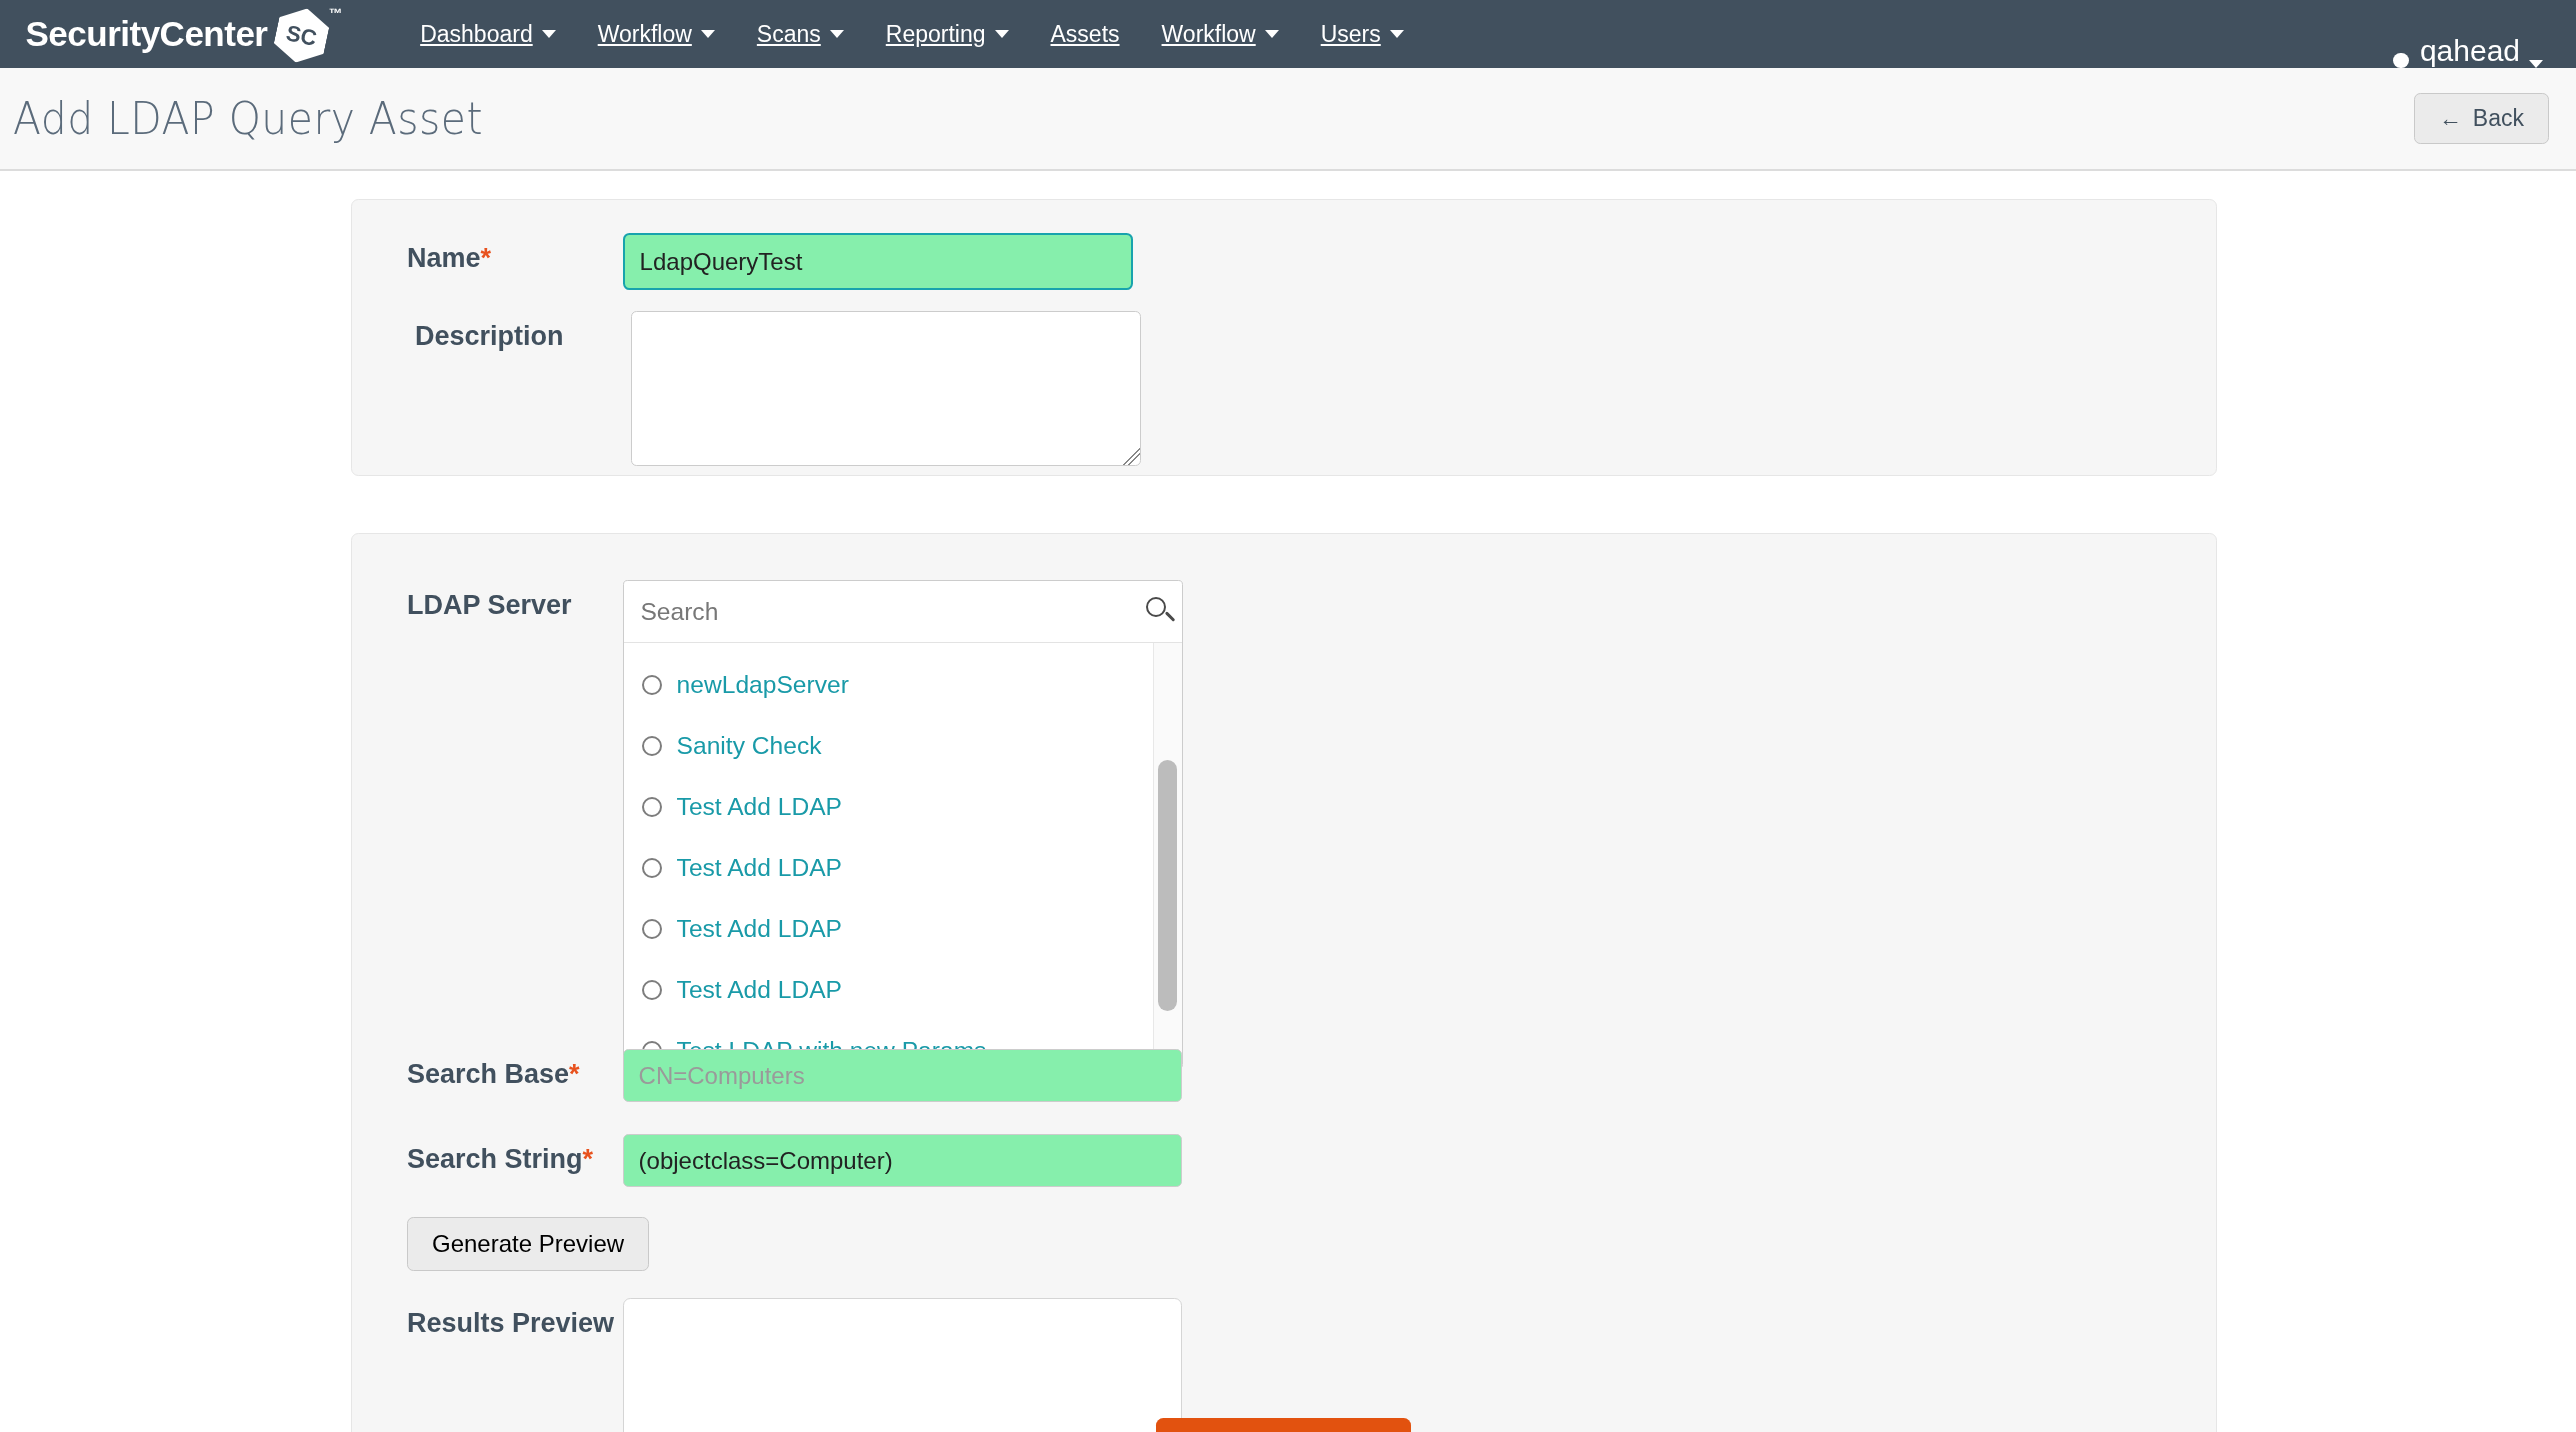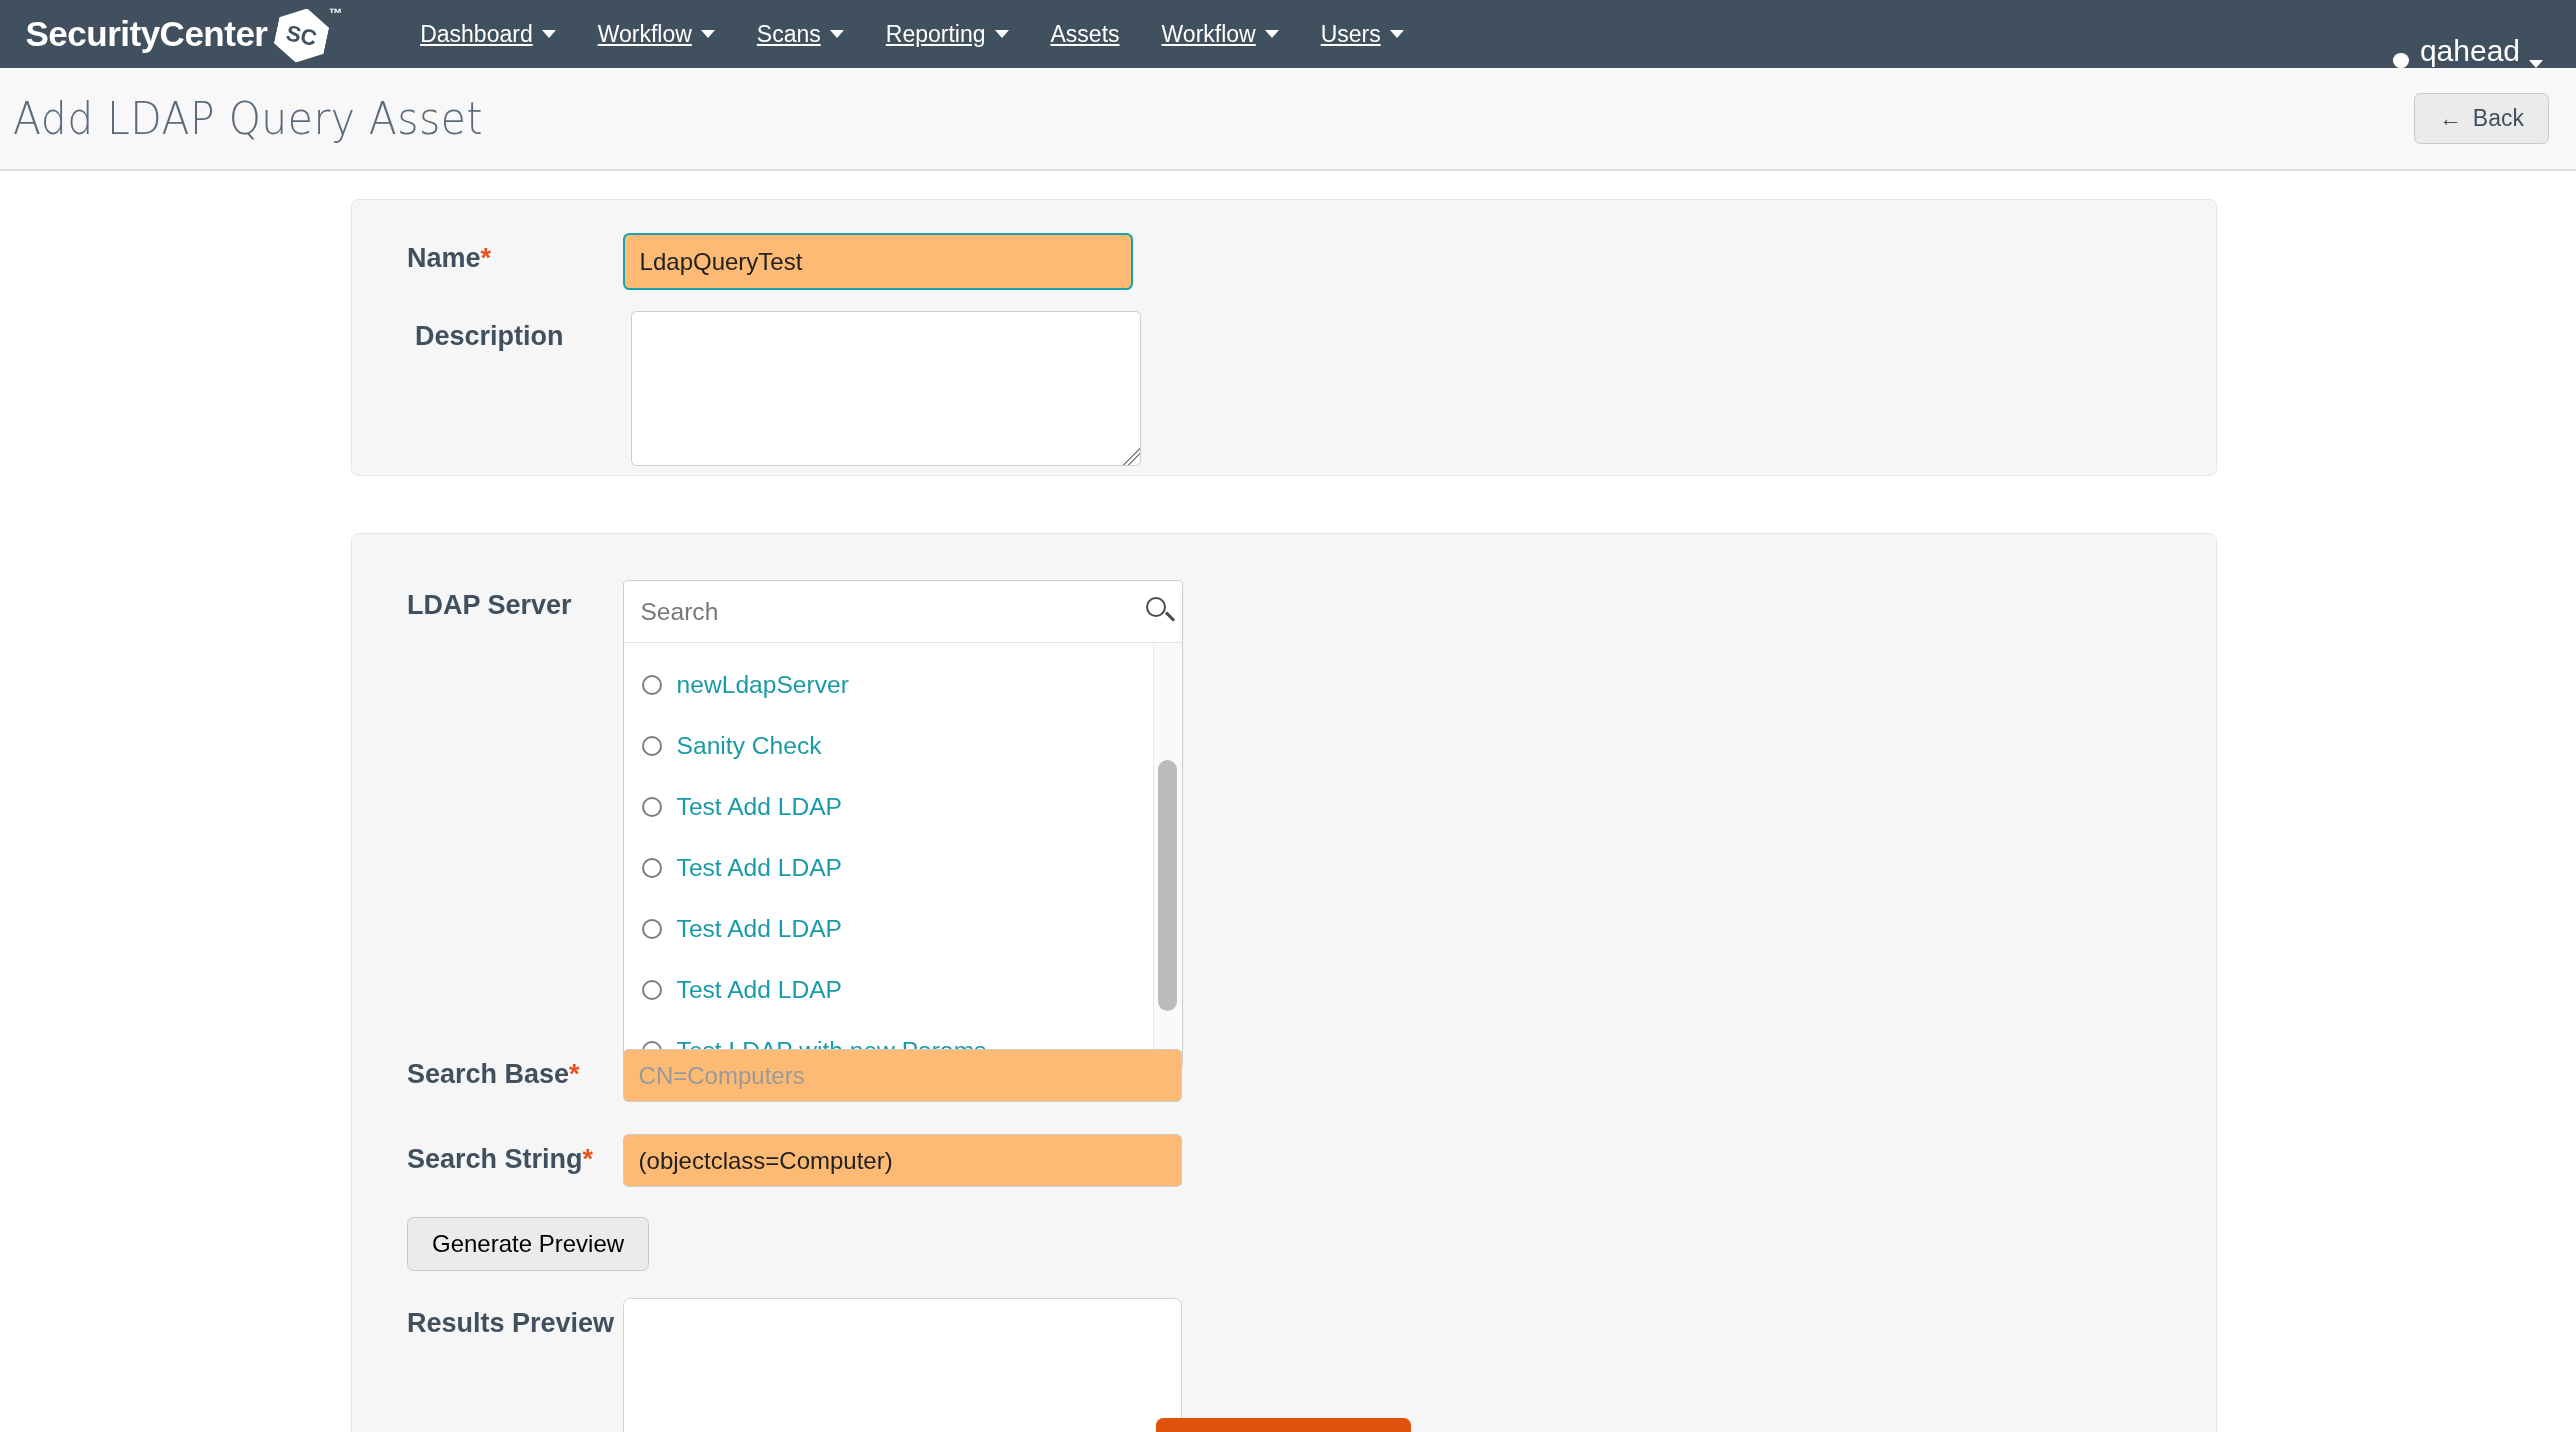--- a/index.html
+++ b/index.html
@@ -122,21 +122,21 @@
   .field-row { position: absolute; display: flex; align-items: flex-start; }
   .field-label {
     color: #41505e;
     font-size: 27px;
     font-weight: bold;
     white-space: nowrap;
   }
   .req { color: #e8521e; font-weight: bold; }
 
   .text-input {
-    background: #fdba74;
+    background: #86efac;
     border: 0.9px solid #cccccc;
     border-radius: 5.5px;
     font-size: 24px;
     color: #222222;
     padding: 7.3px 14.6px;
     outline: none;
     font-family: "Liberation Sans", sans-serif;
   }
   .text-input::placeholder { color: #9a9a9a; }
   .text-input.focused {

